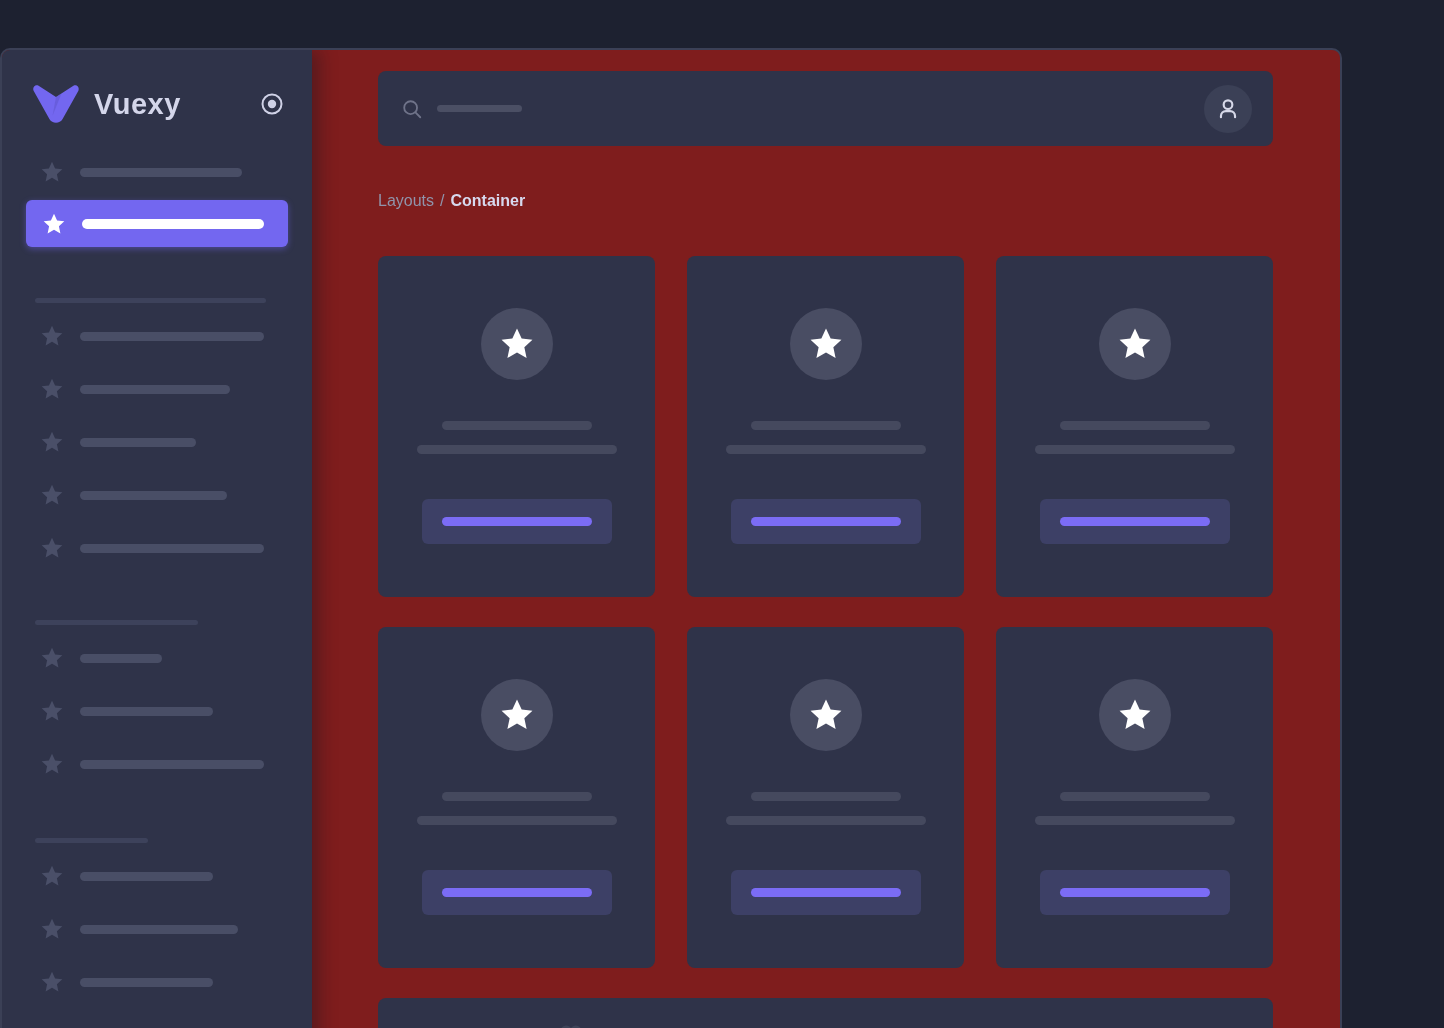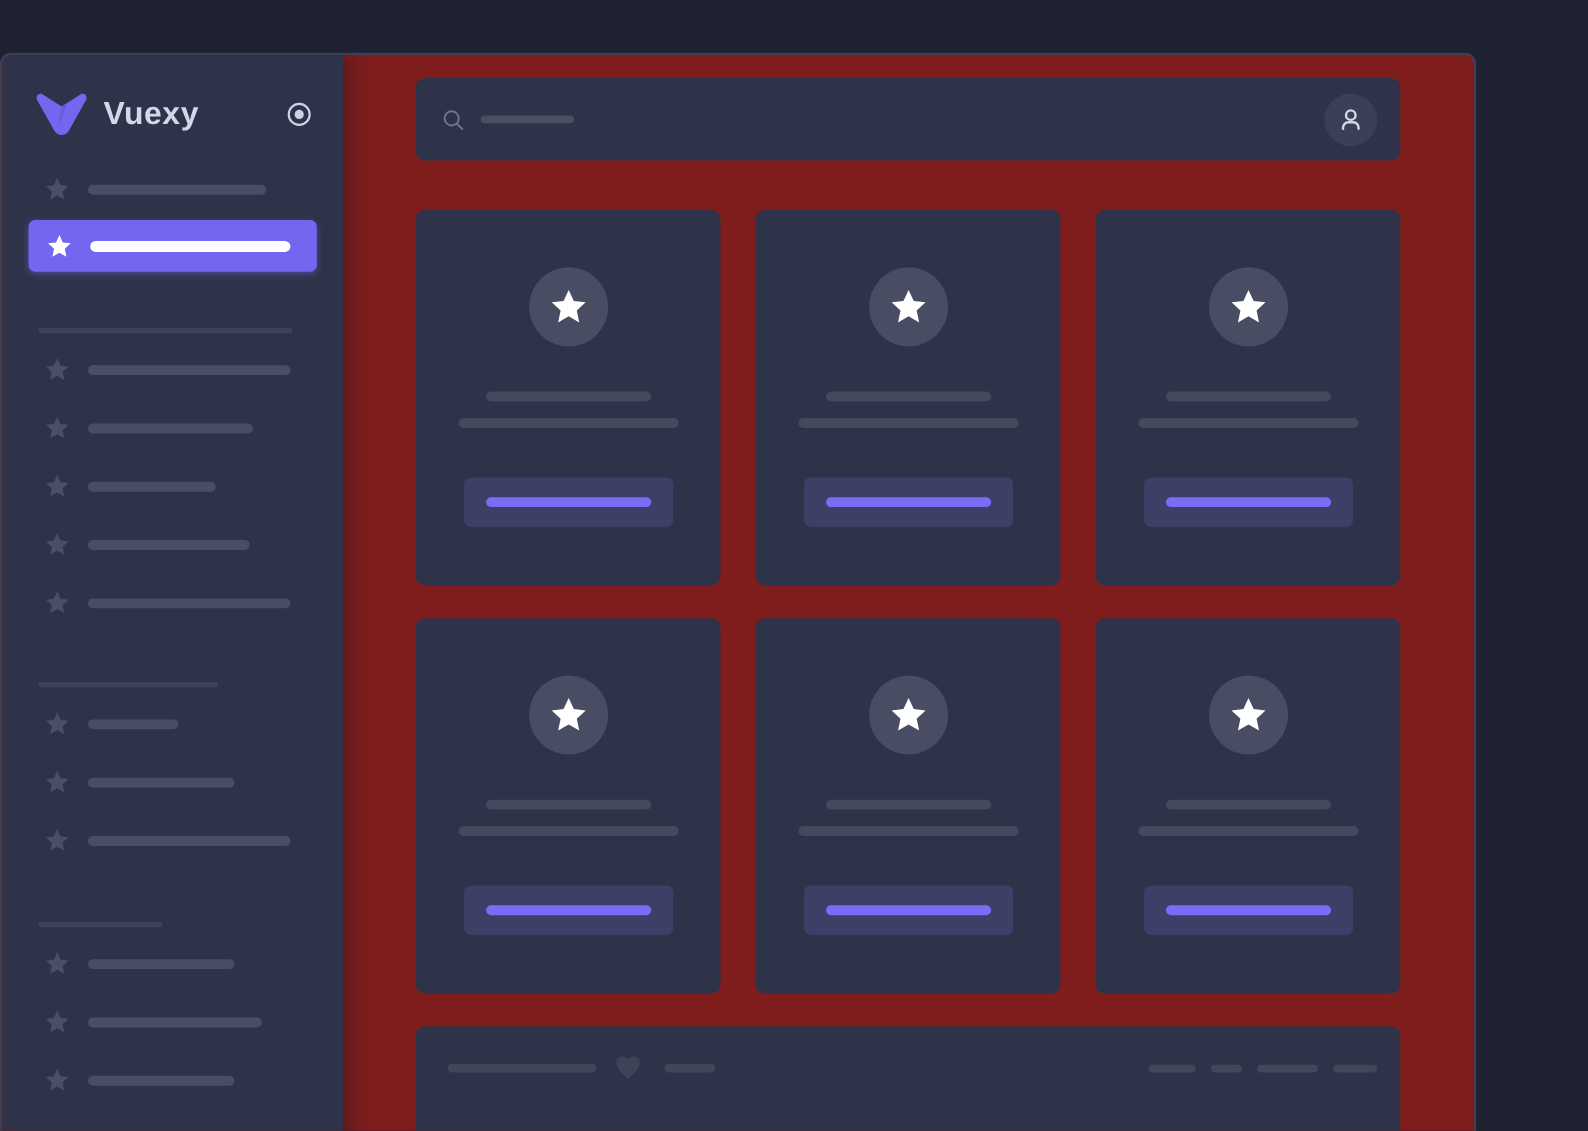--- a/index.html
+++ b/index.html
@@ -237,20 +237,23 @@
       </span>
       <span class="search-ph" id="search-ph" style="width: 85px;"></span>
       <span class="avatar">
         <svg viewBox="0 0 24 24" fill="none" stroke="#d6d8e8" stroke-width="2" stroke-linecap="round" width="26" height="26">
           <circle cx="12" cy="8" r="4"></circle>
           <path d="M5.5 19.5 v-1 a4.5 4.5 0 0 1 4.5 -4.5 h4 a4.5 4.5 0 0 1 4.5 4.5 v1"></path>
         </svg>
       </span>
     </div>
 
+    <div class="breadcrumb">
+      <span>Layouts</span><span class="sep">/</span><strong>Container</strong>
+    </div>
 
     <div class="grid" id="card-grid">
   <div class="card">
     <div class="card-avatar">
             <svg viewBox="0 0 24 24" fill="currentColor">
               <path d="M12 1.7l3.1 6.7 7.2.8-5.4 5 1.5 7.2-6.4-3.7-6.4 3.7 1.5-7.2-5.4-5 7.2-.8z"></path>
             </svg>
           </div>
     <div class="card-bar b1" style="width: 150px;"></div>
     <div class="card-bar b2" style="width: 200px;"></div>

